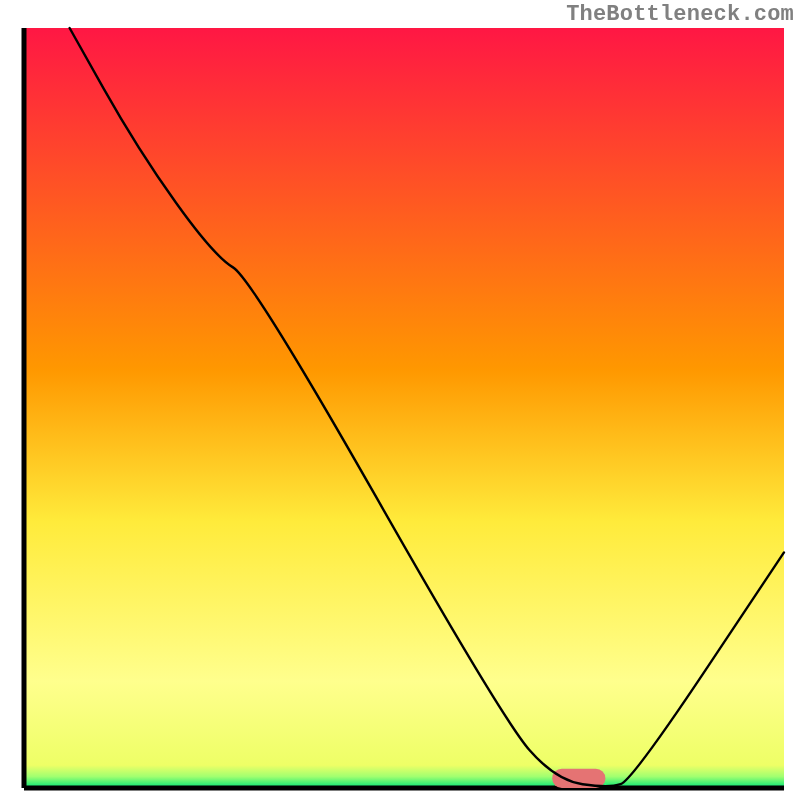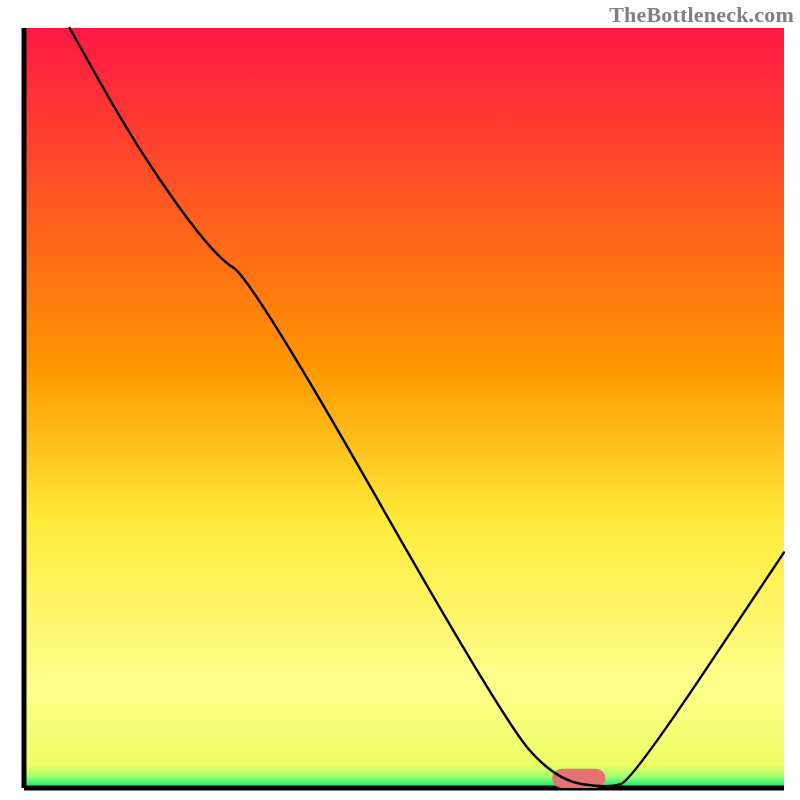--- a/index.html
+++ b/index.html
@@ -12,21 +12,21 @@
   }
   .frame {
     position: relative;
     width: 800px;
     height: 800px;
   }
   .watermark {
     position: absolute;
     top: 2px;
     right: 6px;
-    font-family: Liberation Serif, serif;
+    font-family: Liberation Mono, monospace;
     font-size: 22px;
     font-weight: 600;
     color: #808080;
     letter-spacing: 0.2px;
   }
   svg {
     position: absolute;
     left: 0;
     top: 0;
   }

